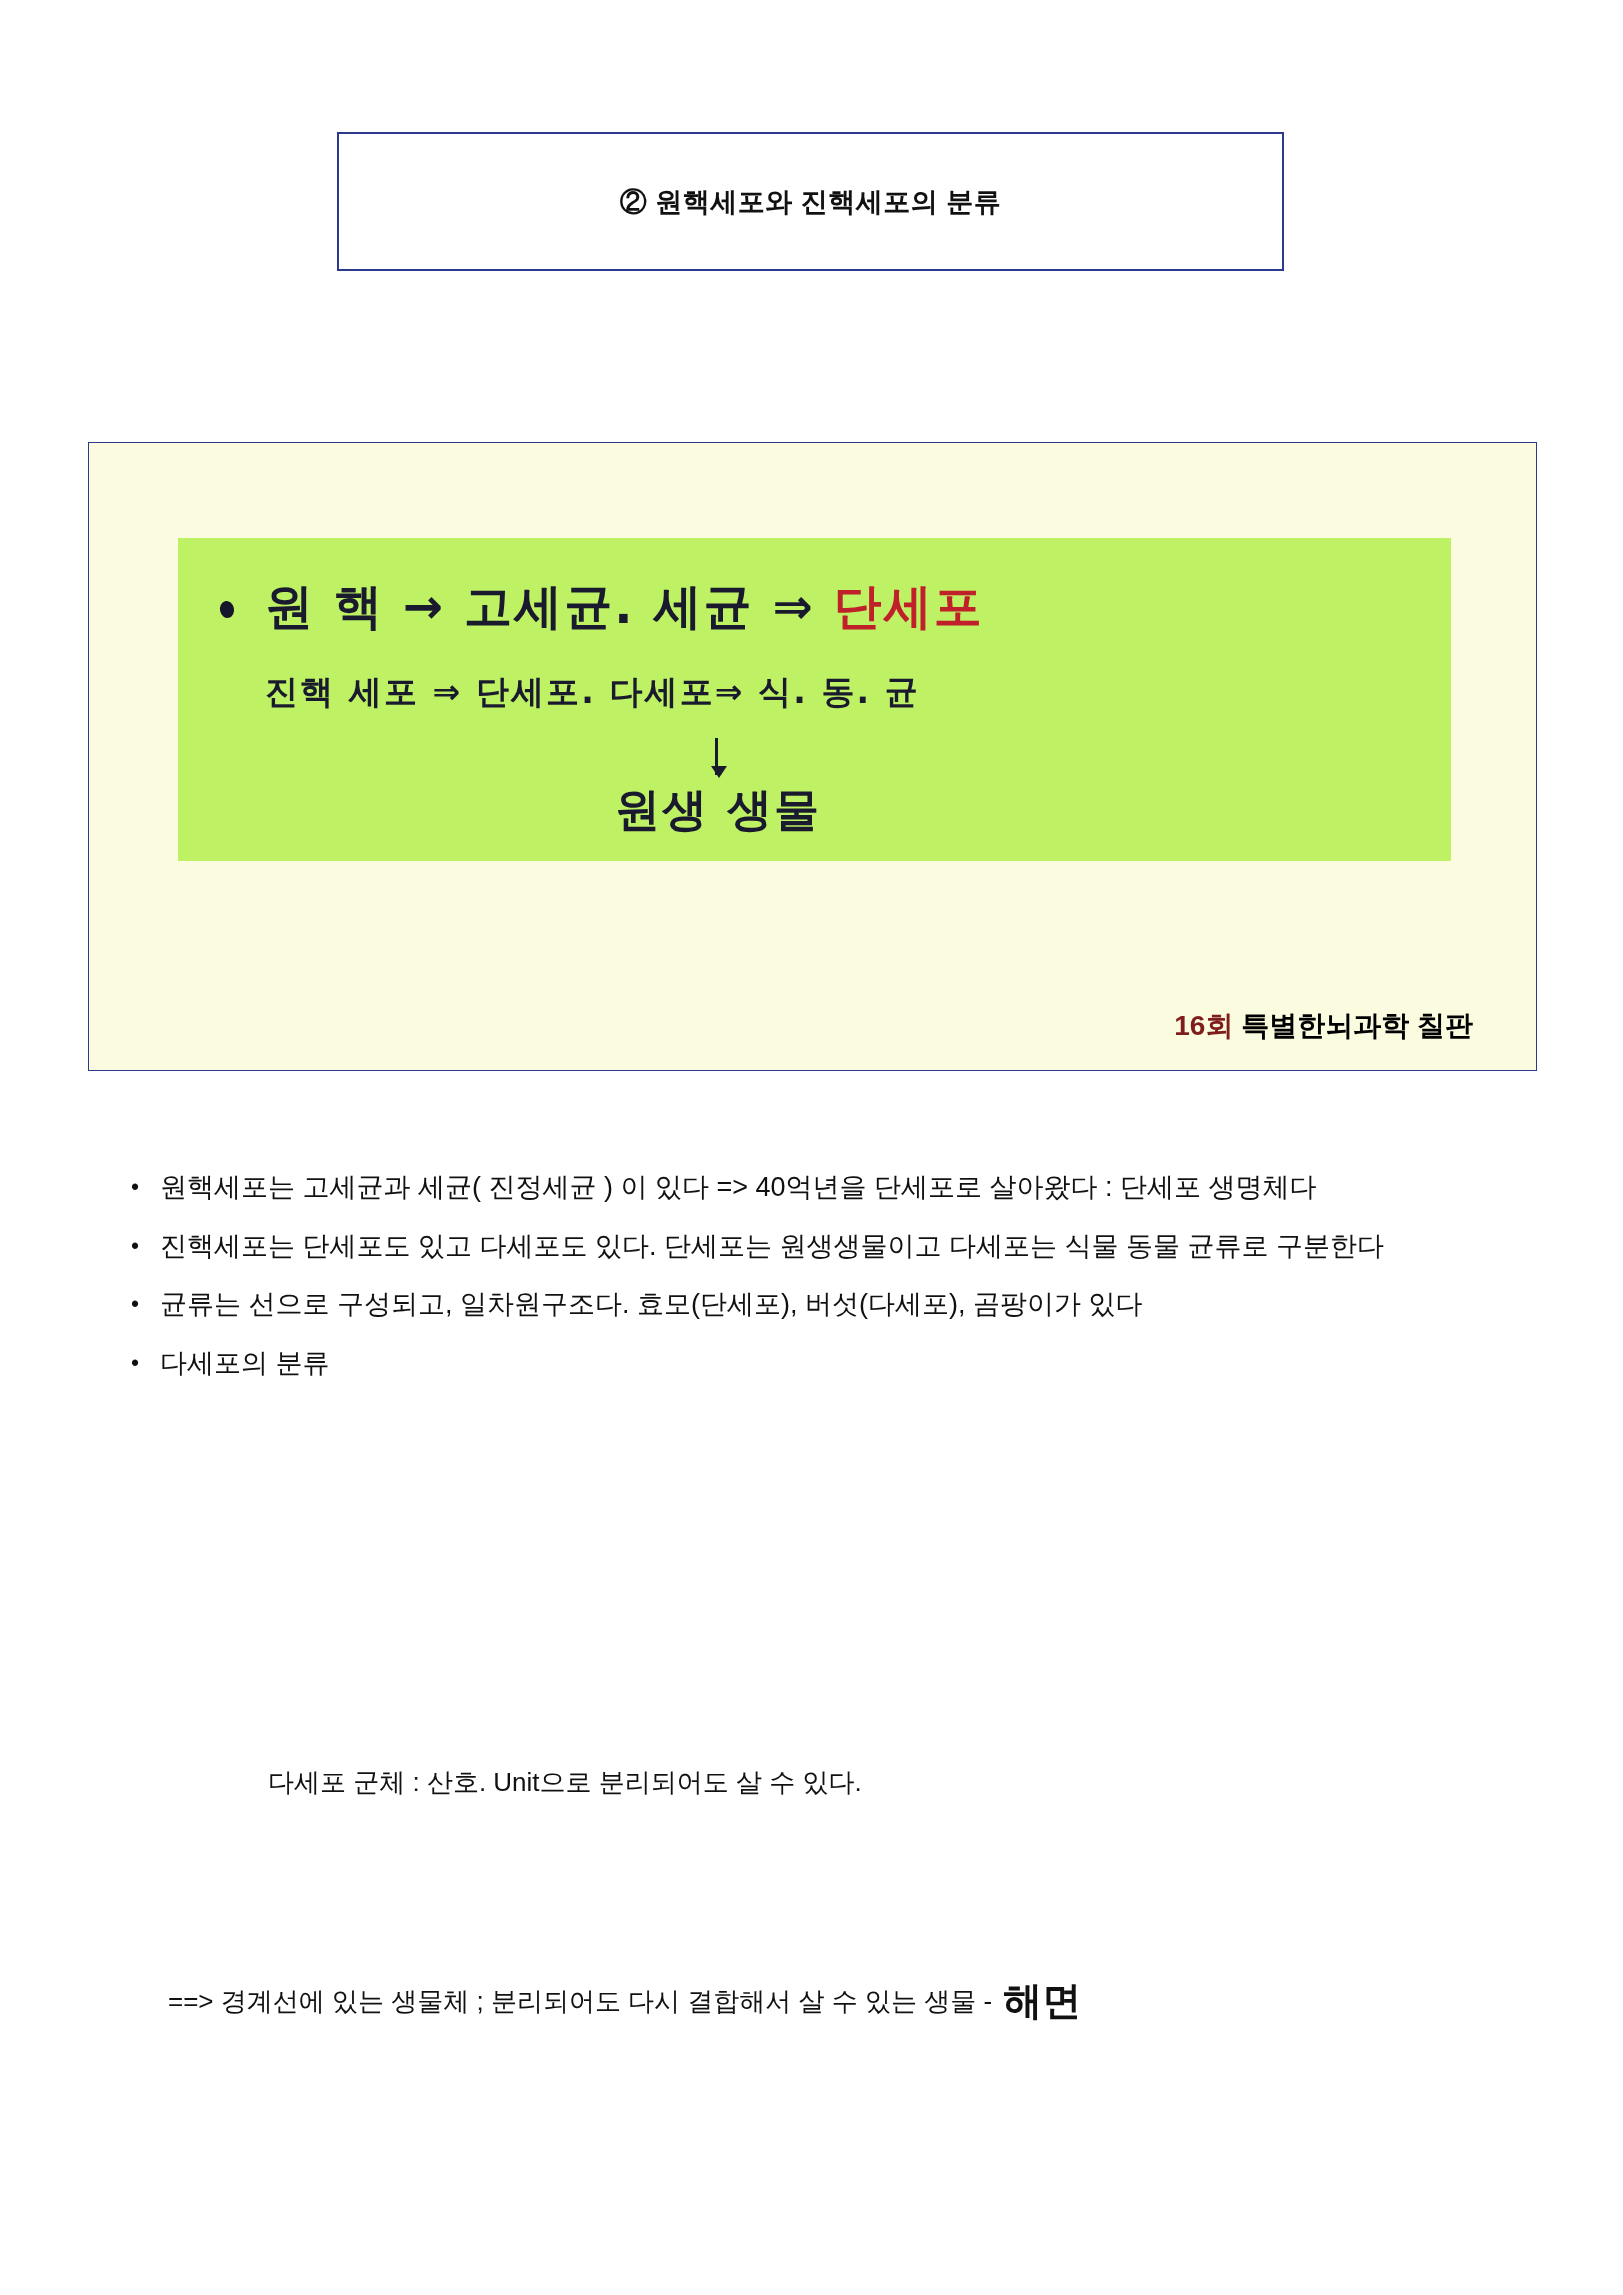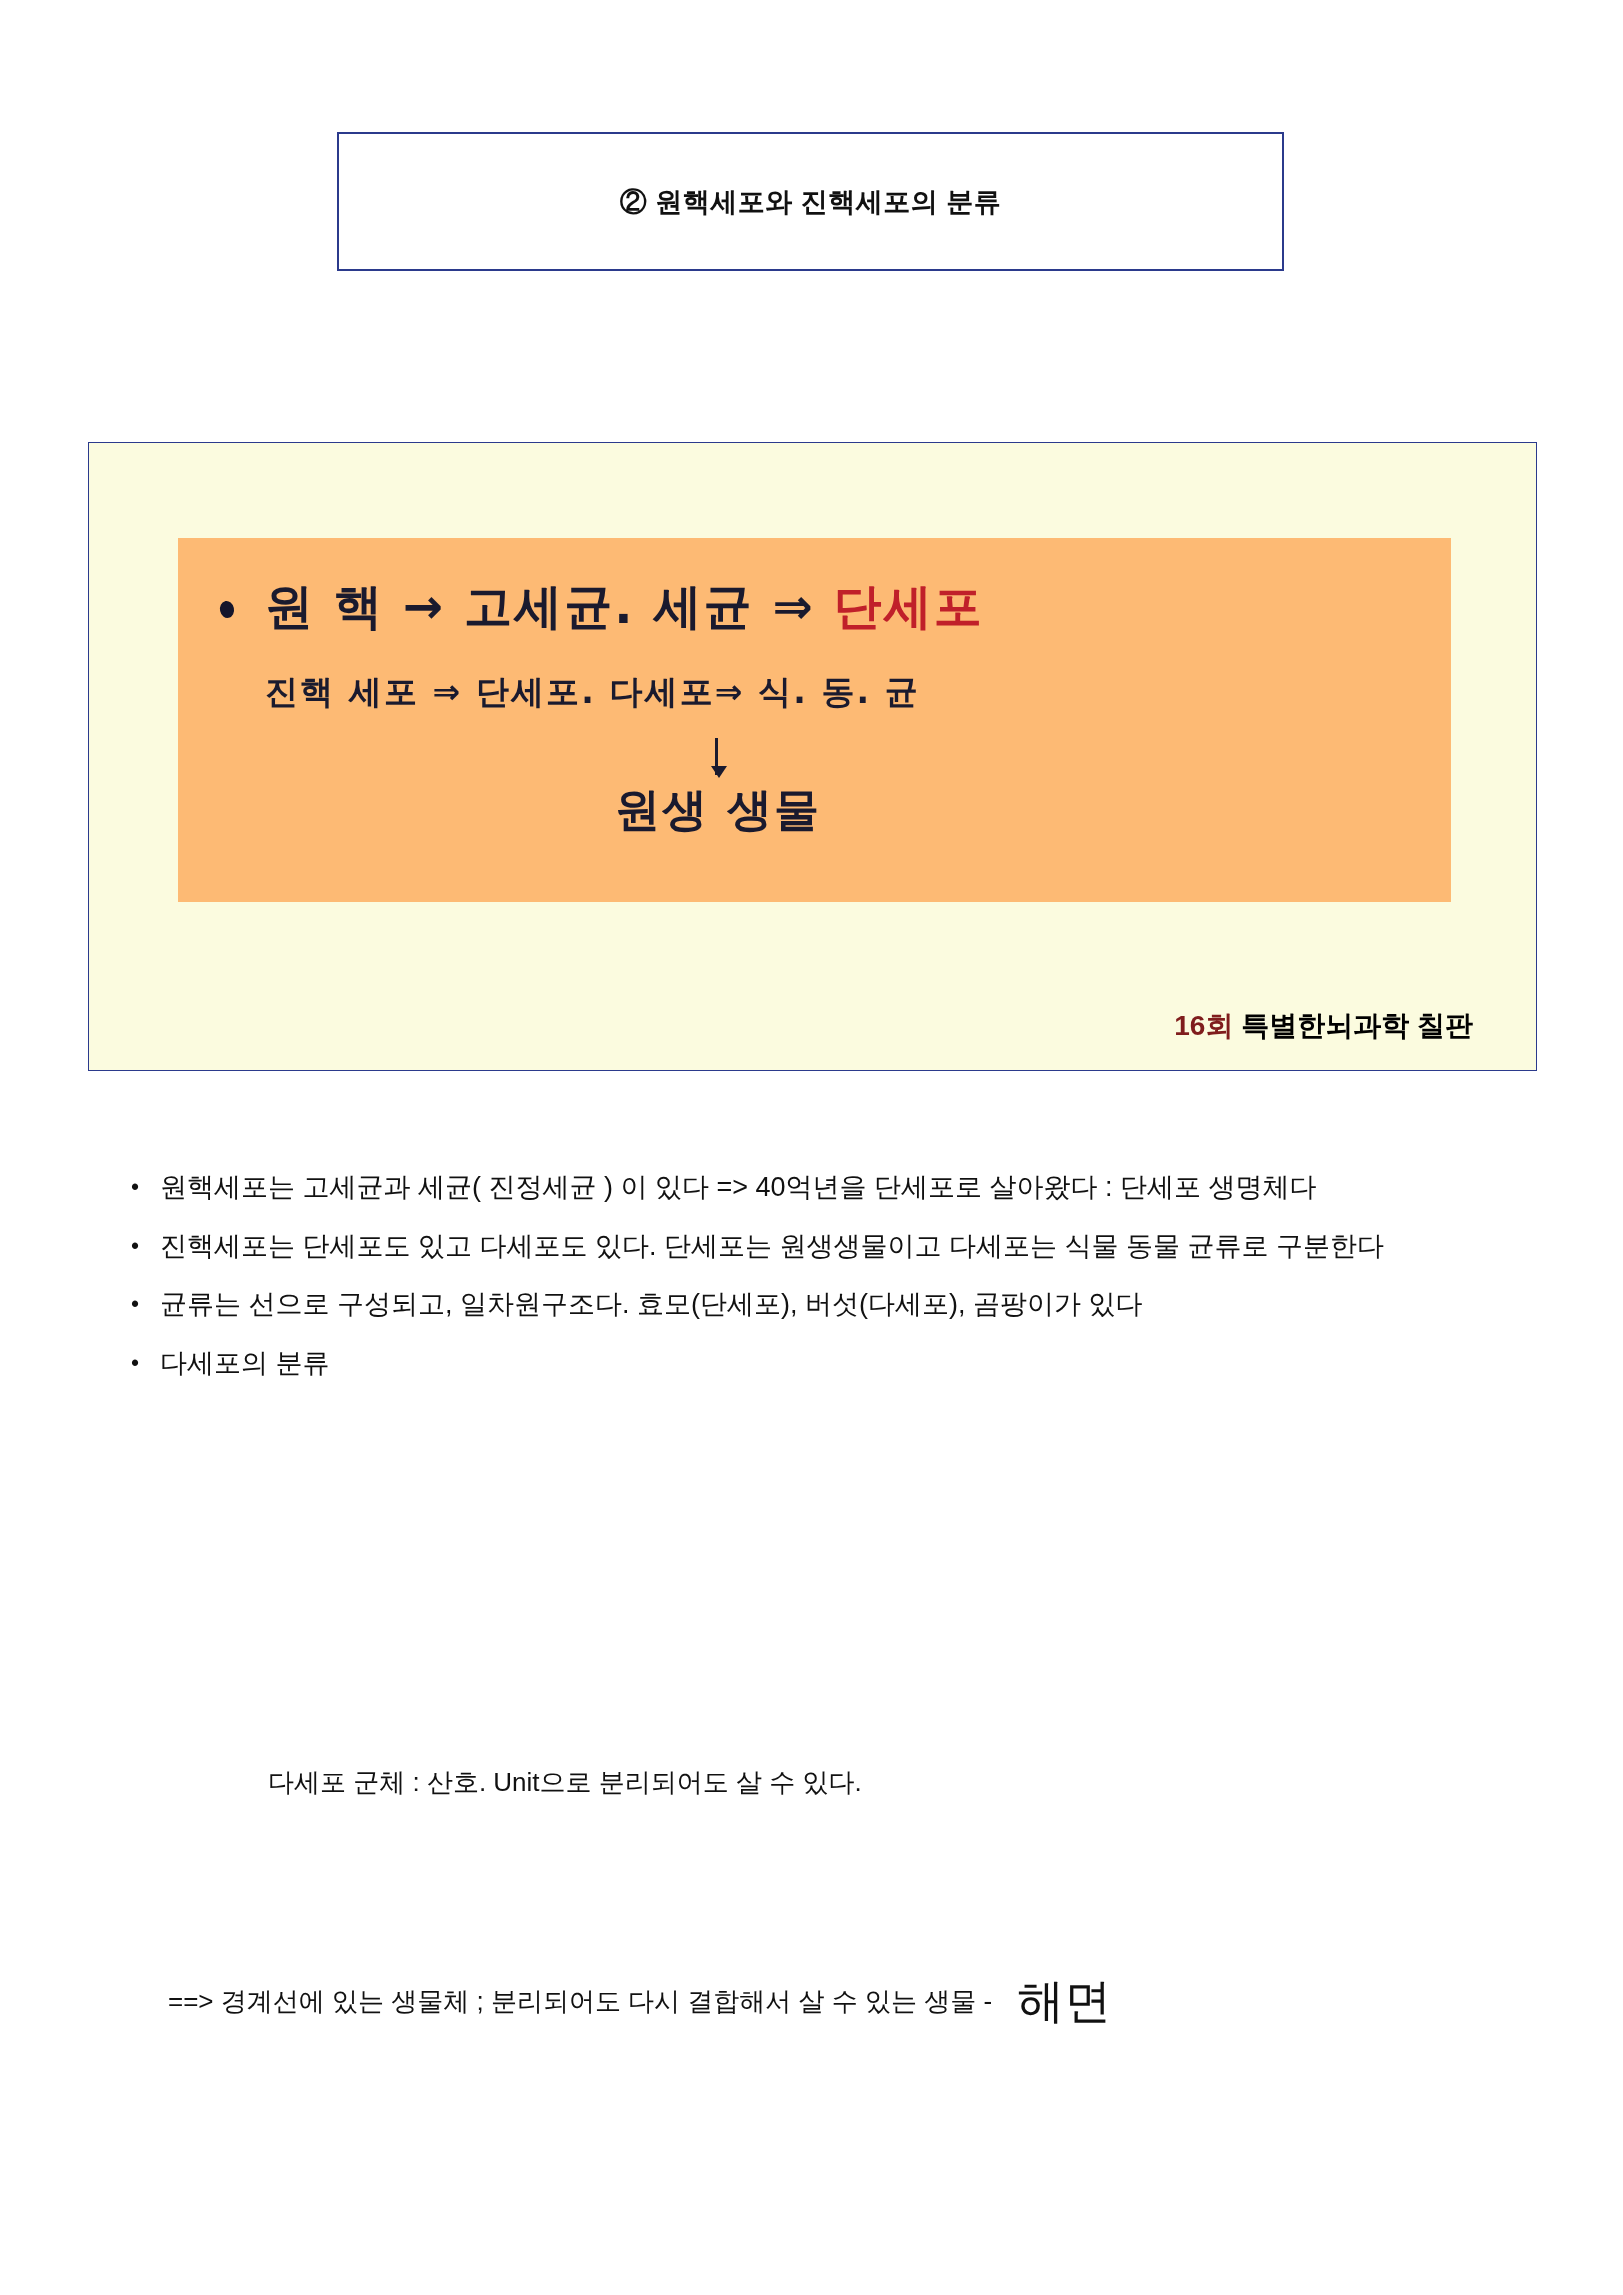--- a/index.html
+++ b/index.html
@@ -47,22 +47,22 @@
     height: 629px;
     background: #fbfbdf;
     border: 1.6px solid #2b3a8c;
     box-sizing: border-box;
   }
   .board-photo {
     position: absolute;
     left: 89px;
     top: 95px;
     width: 1273px;
-    height: 364px;
-    background: #fdba74;
+    height: 323px;
+    background: #bef264;
   }
   .hw {
     position: absolute;
     color: #1a1a2e;
     font-family: "DejaVu Sans", sans-serif;
     font-weight: 600;
     letter-spacing: 2.1px;
   }
   .hw-dot {
     position: absolute;
@@ -166,23 +166,23 @@
     left: 168px;
     top: 1980px;
     width: 1368px;
     font-size: 26px;
     line-height: 42px;
     color: #111111;
     display: flex;
     align-items: center;
   }
   .conclusion-strong {
-    font-size: 47px;
-    font-weight: normal;
-    margin-left: 25px;
+    font-size: 39px;
+    font-weight: bold;
+    margin-left: 11px;
   }
 </style>
 </head>
 <body>
 
 <div class="title-box">
   <div class="title-text">② 원핵세포와 진핵세포의 분류</div>
 </div>
 
 <div class="board-card">

